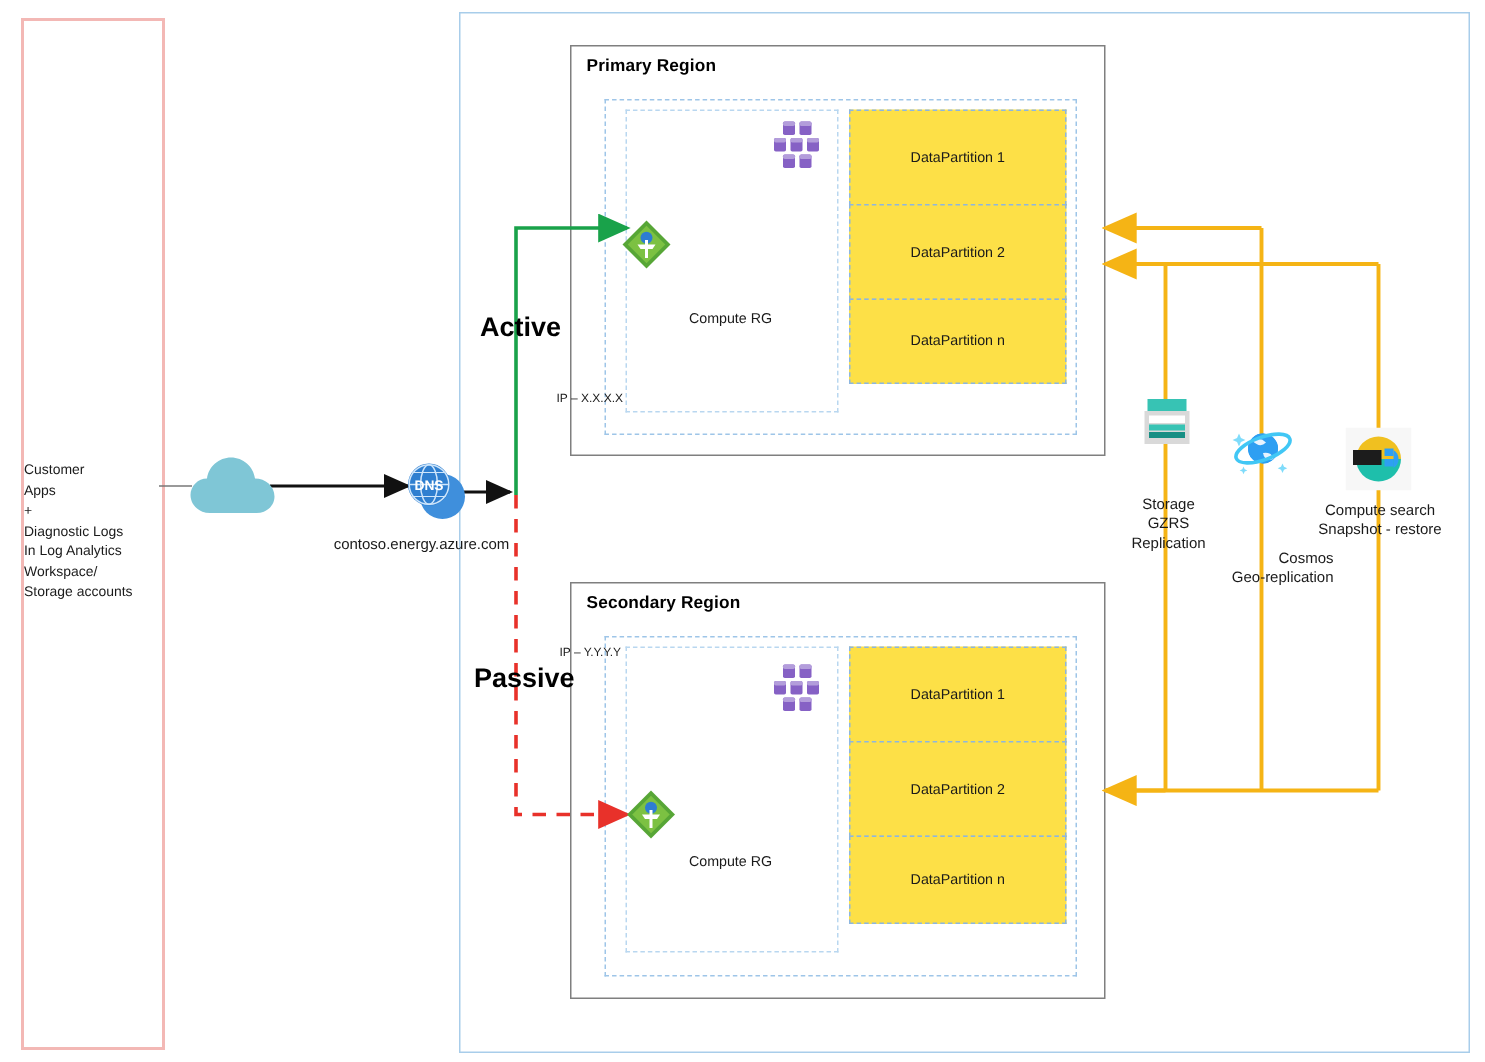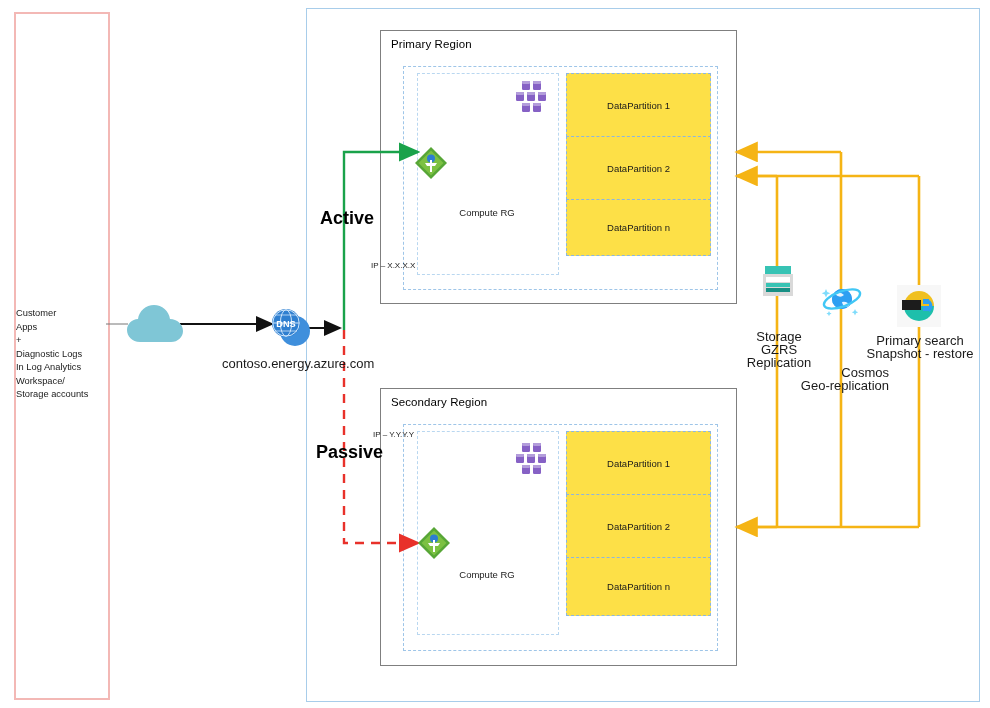--- a/index.html
+++ b/index.html
@@ -6,30 +6,30 @@
   body{font-family:"Liberation Sans", sans-serif;}
   #canvas{position:relative;width:990px;height:708px;overflow:hidden;background:#fff;}
   .abs{position:absolute;}
   svg.layer{position:absolute;left:0;top:0;width:990px;height:708px;overflow:visible;pointer-events:none;}
 
   
   .left-box{left:14px;top:12px;width:92px;height:684px;border:2px solid #f3b8b5;background:#fff;}
   .blue-box{left:306px;top:8px;width:672px;height:692px;border:1px solid #a8cdea;background:#fff;}
 
   .region-box{border:1px solid #7f7f7f;background:#fff;}
-  .region-title{position:absolute;left:10px;top:7px;font-size:11.5px;font-weight:normal;color:#000;letter-spacing:.1px;}
+  .region-title{position:absolute;left:10px;top:7px;font-size:11.5px;font-weight:bold;color:#000;letter-spacing:.1px;}
 
   .dash-outer{position:absolute;border:1px dashed #9ec5e8;background:#fff;}
   .dash-inner{position:absolute;border:1px dashed #b9d7f0;background:#fff;}
   .dp-box{position:absolute;border:1px dashed #8cb6e0;background:#fde047;display:flex;align-items:center;justify-content:center;}
   .dp-label{font-size:9.5px;color:#1a1a1a;}
   .rg-label{position:absolute;font-size:9.5px;color:#1a1a1a;}
 
   
-  .lbl{position:absolute;font-size:13px;color:#1a1a1a;text-align:center;line-height:13px;white-space:nowrap;}
+  .lbl{position:absolute;font-size:10px;color:#1a1a1a;text-align:center;line-height:13px;white-space:nowrap;}
   .lbl-wrap{position:absolute;font-size:9.3px;color:#1a1a1a;text-align:left;line-height:13.5px;}
   .bold-lbl{position:absolute;font-size:18px;font-weight:bold;color:#000;}
   .ip-lbl{position:absolute;font-size:8px;color:#1a1a1a;white-space:nowrap;margin-left:44px;}
 
   
   .icon{position:absolute;}
 </style>
 </head>
 <body>
 
@@ -234,17 +234,17 @@
   <svg class="icon" style="left:897px;top:285px;width:44px;height:42px;" viewBox="0 0 44 42">
     <rect x="0" y="0" width="44" height="42" fill="#f7f7f7"></rect>
     <path d="M7,21 a15,15 0 0,1 30,0 Z" fill="#f0c020"></path>
     <path d="M7,21 a15,15 0 0,0 30,0 Z" fill="#1ebfab"></path>
     <rect x="5" y="15" width="19" height="10" fill="#1c1c1c"></rect>
     <rect x="26" y="14" width="6" height="5" fill="#2e9ff2"></rect>
     <rect x="26" y="21" width="6" height="5" fill="#2e9ff2"></rect>
     <path d="M32,15 a7,7 0 0,1 0,12 Z" fill="#2e9ff2"></path>
   </svg>
   <div class="lbl" style="left:865px;top:334px;width:110px;">
-    <div>Primary search</div>
+    <div>Compute search</div>
     <div>Snapshot - restore</div>
   </div>
 
 </div>
 
 </body></html>

